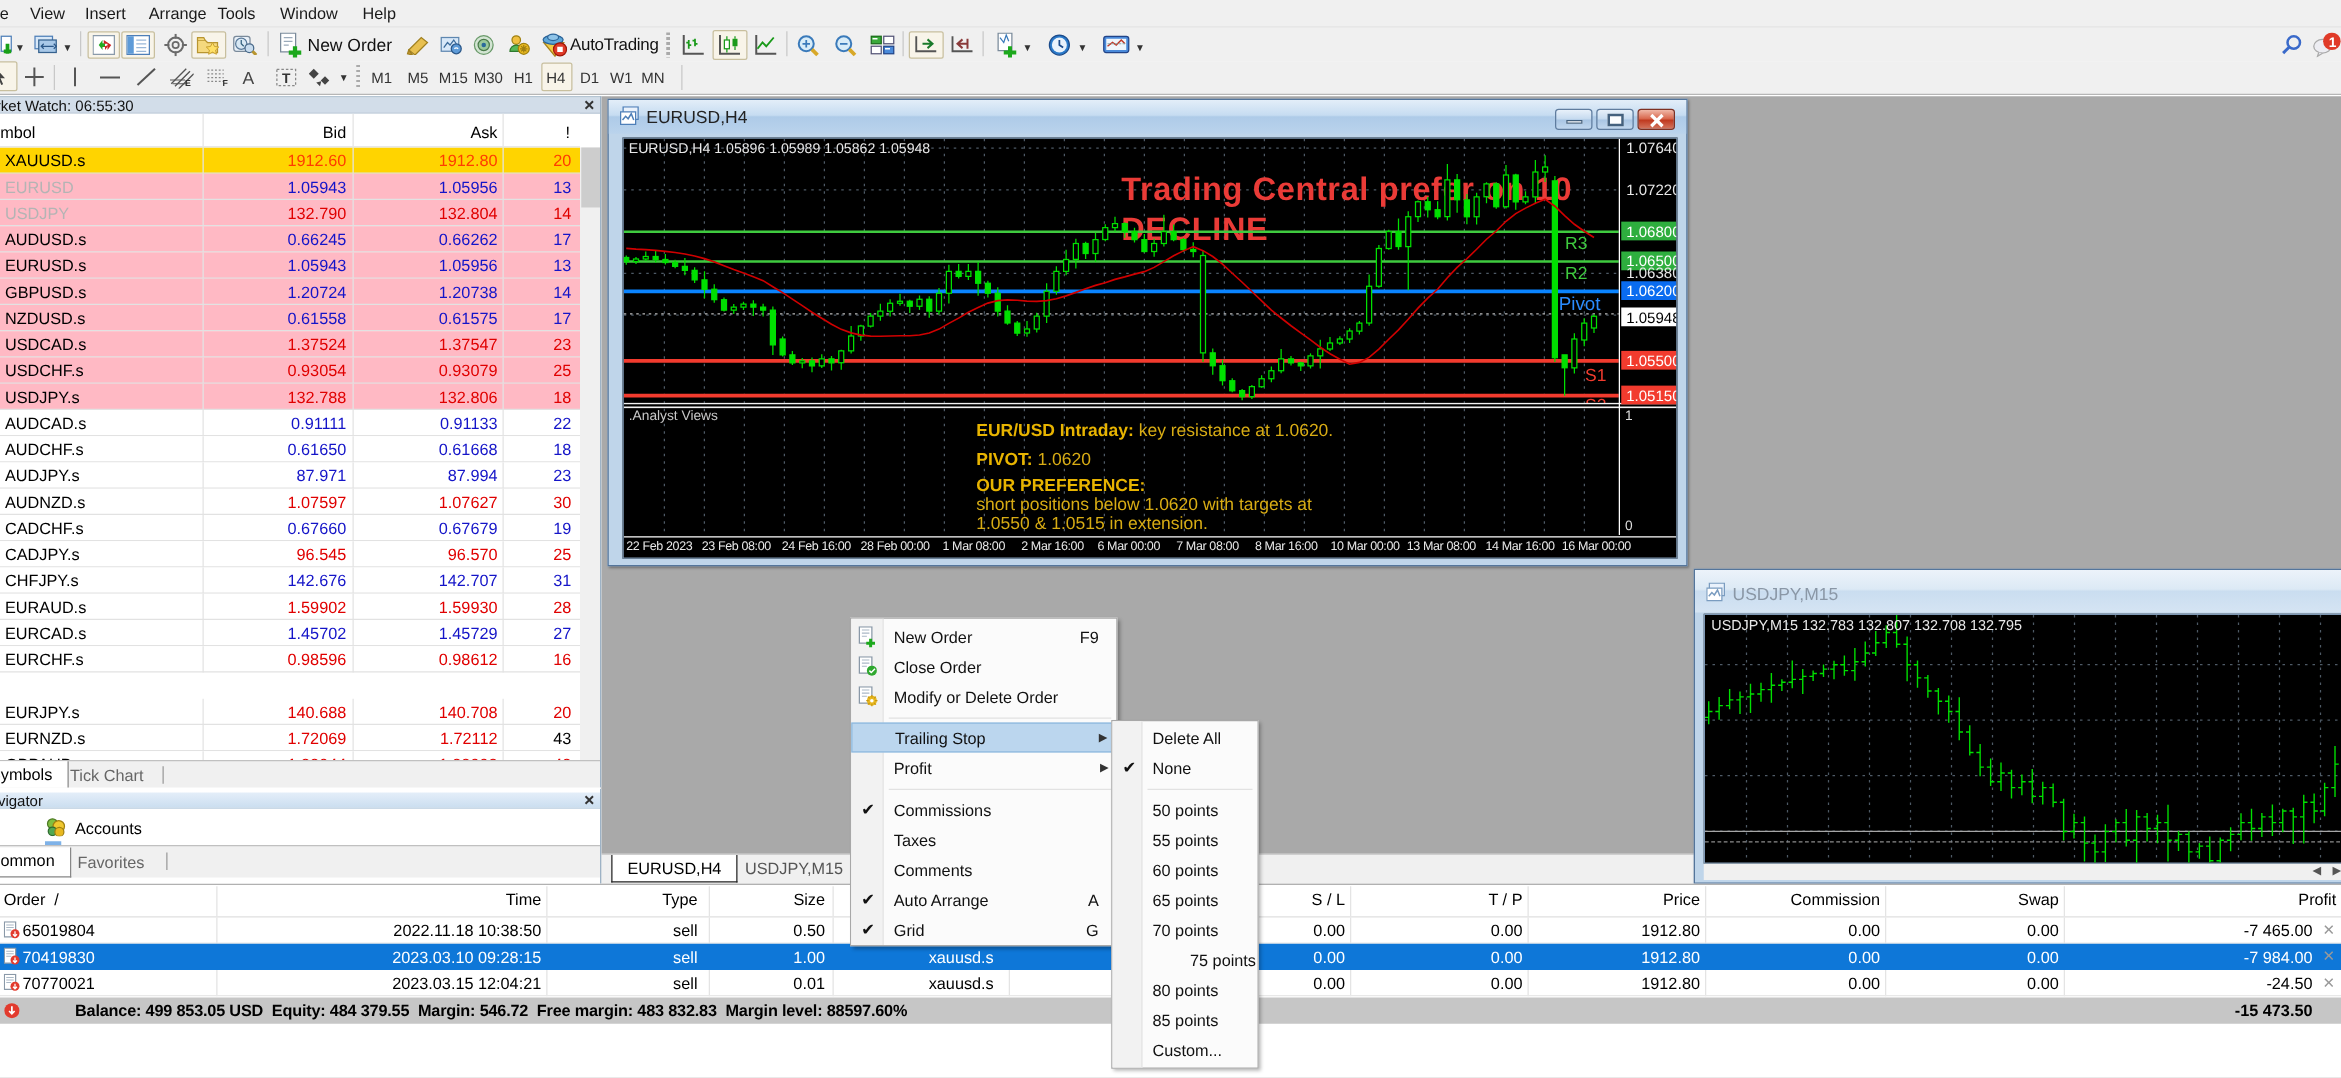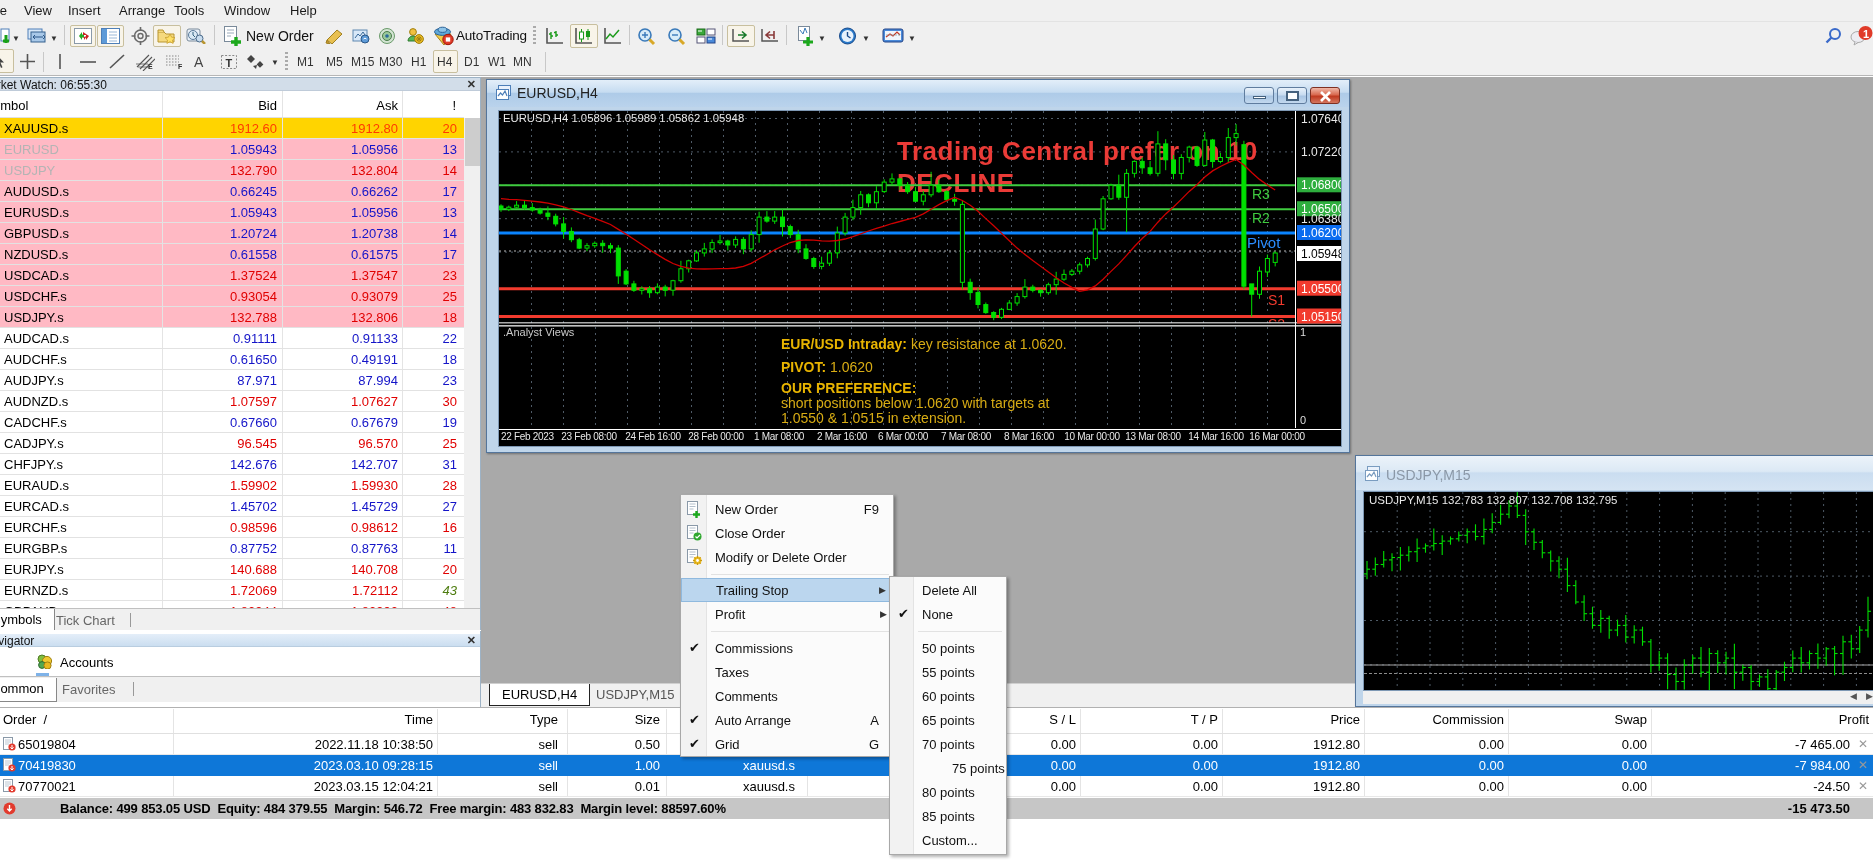--- a/index.html
+++ b/index.html
@@ -435,21 +435,21 @@
         <span class="ask" style="color:#1414C8;">0.91133</span>
         <span class="spr" style="color:#1414C8;">22</span>
         <div class="mwsep" style="left:162px"></div>
         <div class="mwsep" style="left:282px"></div>
         <div class="mwsep" style="left:402px"></div>
         <div class="rowline" style="top:20px"></div>
       </div>
 <div class="mwrow" style="top:231px;background:#FFFFFF;">
         <span class="sym" style="color:#000000;">AUDCHF.s</span>
         <span class="bid" style="color:#1414C8;">0.61650</span>
-        <span class="ask" style="color:#1414C8;">0.49191</span>
+        <span class="ask" style="color:#1414C8;">0.61668</span>
         <span class="spr" style="color:#1414C8;">18</span>
         <div class="mwsep" style="left:162px"></div>
         <div class="mwsep" style="left:282px"></div>
         <div class="mwsep" style="left:402px"></div>
         <div class="rowline" style="top:20px"></div>
       </div>
 <div class="mwrow" style="top:252px;background:#FFFFFF;">
         <span class="sym" style="color:#000000;">AUDJPY.s</span>
         <span class="bid" style="color:#1414C8;">87.971</span>
         <span class="ask" style="color:#1414C8;">87.994</span>
@@ -522,45 +522,35 @@
 <div class="mwrow" style="top:399px;background:#FFFFFF;">
         <span class="sym" style="color:#000000;">EURCHF.s</span>
         <span class="bid" style="color:#E00000;">0.98596</span>
         <span class="ask" style="color:#E00000;">0.98612</span>
         <span class="spr" style="color:#E00000;">16</span>
         <div class="mwsep" style="left:162px"></div>
         <div class="mwsep" style="left:282px"></div>
         <div class="mwsep" style="left:402px"></div>
         <div class="rowline" style="top:20px"></div>
       </div>
-<div class="mwrow" style="top:420px;background:#FFFFFF;">
-        <span class="sym" style="color:#000000;">EURGBP.s</span>
-        <span class="bid" style="color:#1414C8;">0.87752</span>
-        <span class="ask" style="color:#1414C8;">0.87763</span>
-        <span class="spr" style="color:#1414C8;">11</span>
-        <div class="mwsep" style="left:162px"></div>
-        <div class="mwsep" style="left:282px"></div>
-        <div class="mwsep" style="left:402px"></div>
-        <div class="rowline" style="top:20px"></div>
-      </div>
 <div class="mwrow" style="top:441px;background:#FFFFFF;">
         <span class="sym" style="color:#000000;">EURJPY.s</span>
         <span class="bid" style="color:#E00000;">140.688</span>
         <span class="ask" style="color:#E00000;">140.708</span>
         <span class="spr" style="color:#E00000;">20</span>
         <div class="mwsep" style="left:162px"></div>
         <div class="mwsep" style="left:282px"></div>
         <div class="mwsep" style="left:402px"></div>
         <div class="rowline" style="top:20px"></div>
       </div>
 <div class="mwrow" style="top:462px;background:#FFFFFF;">
         <span class="sym" style="color:#000000;">EURNZD.s</span>
         <span class="bid" style="color:#E00000;">1.72069</span>
         <span class="ask" style="color:#E00000;">1.72112</span>
-        <span class="spr" style="color:#4d7c0f;font-style:italic;">43</span>
+        <span class="spr" style="color:#000000;">43</span>
         <div class="mwsep" style="left:162px"></div>
         <div class="mwsep" style="left:282px"></div>
         <div class="mwsep" style="left:402px"></div>
         <div class="rowline" style="top:20px"></div>
       </div>
 <div class="mwrow" style="top:483px;background:#FFFFFF;">
         <span class="sym" style="color:#000000;">GBPAUD.s</span>
         <span class="bid" style="color:#E00000;">1.82944</span>
         <span class="ask" style="color:#E00000;">1.82992</span>
         <span class="spr" style="color:#E00000;">48</span>

